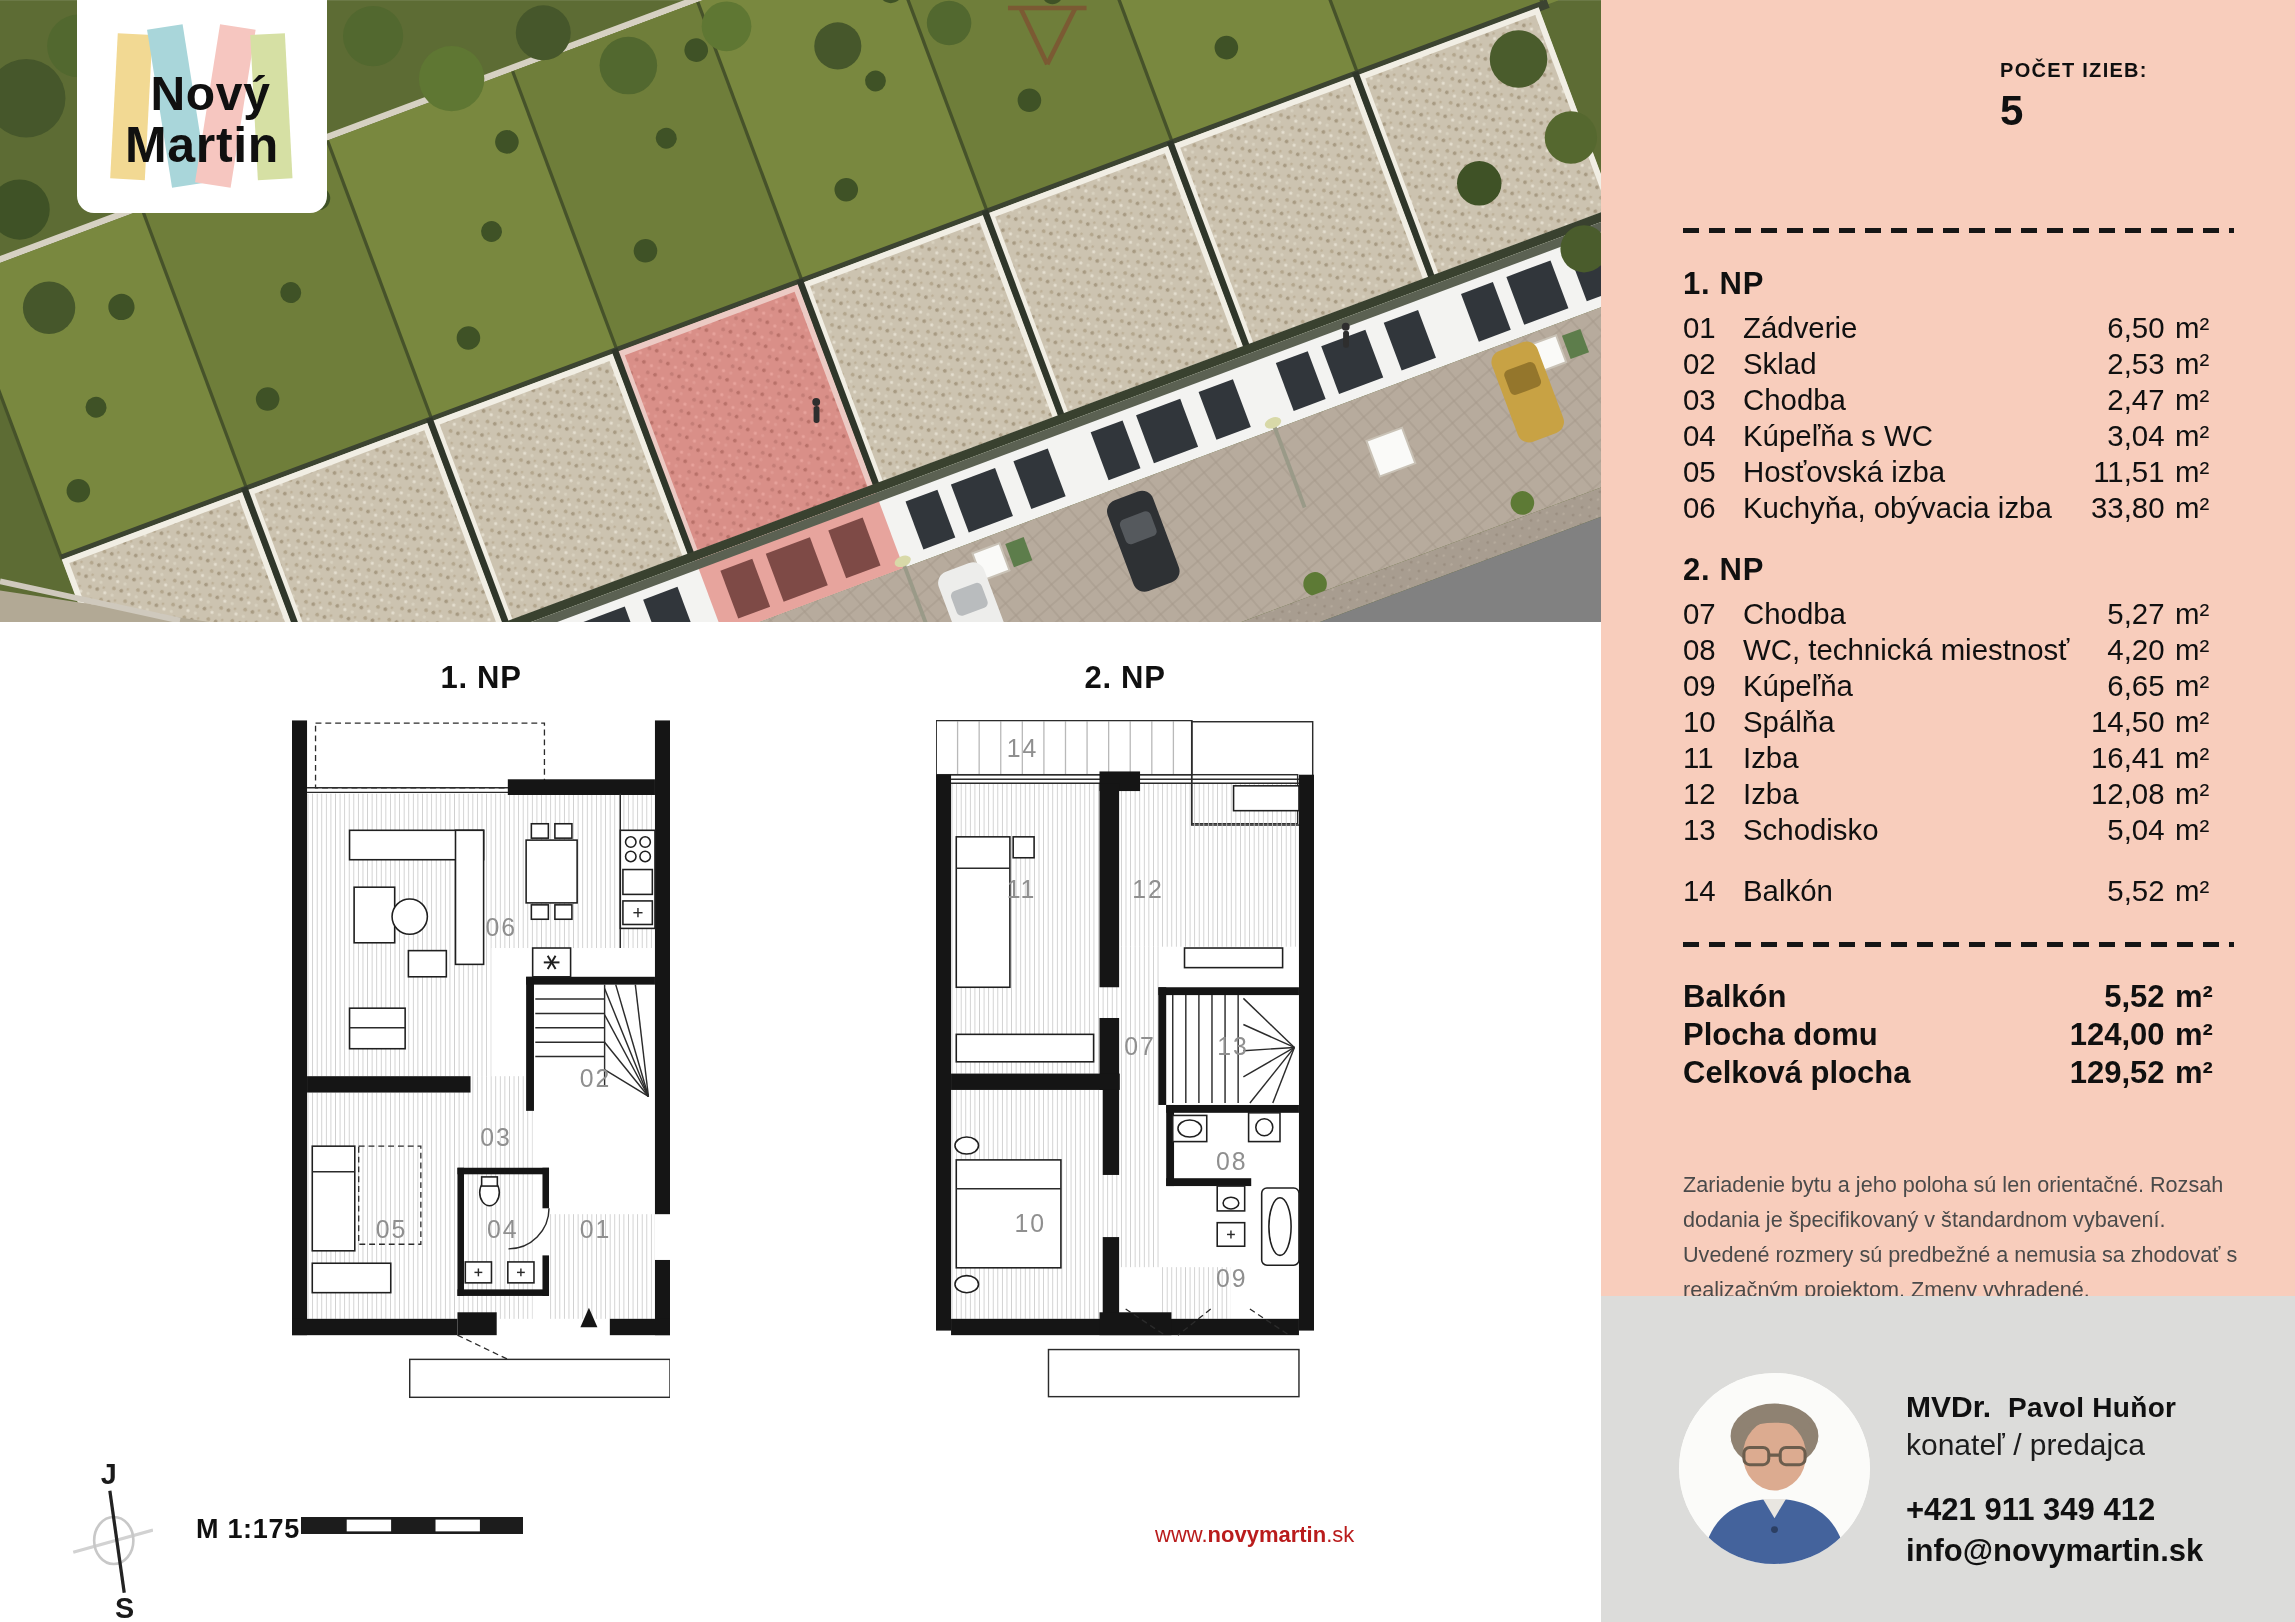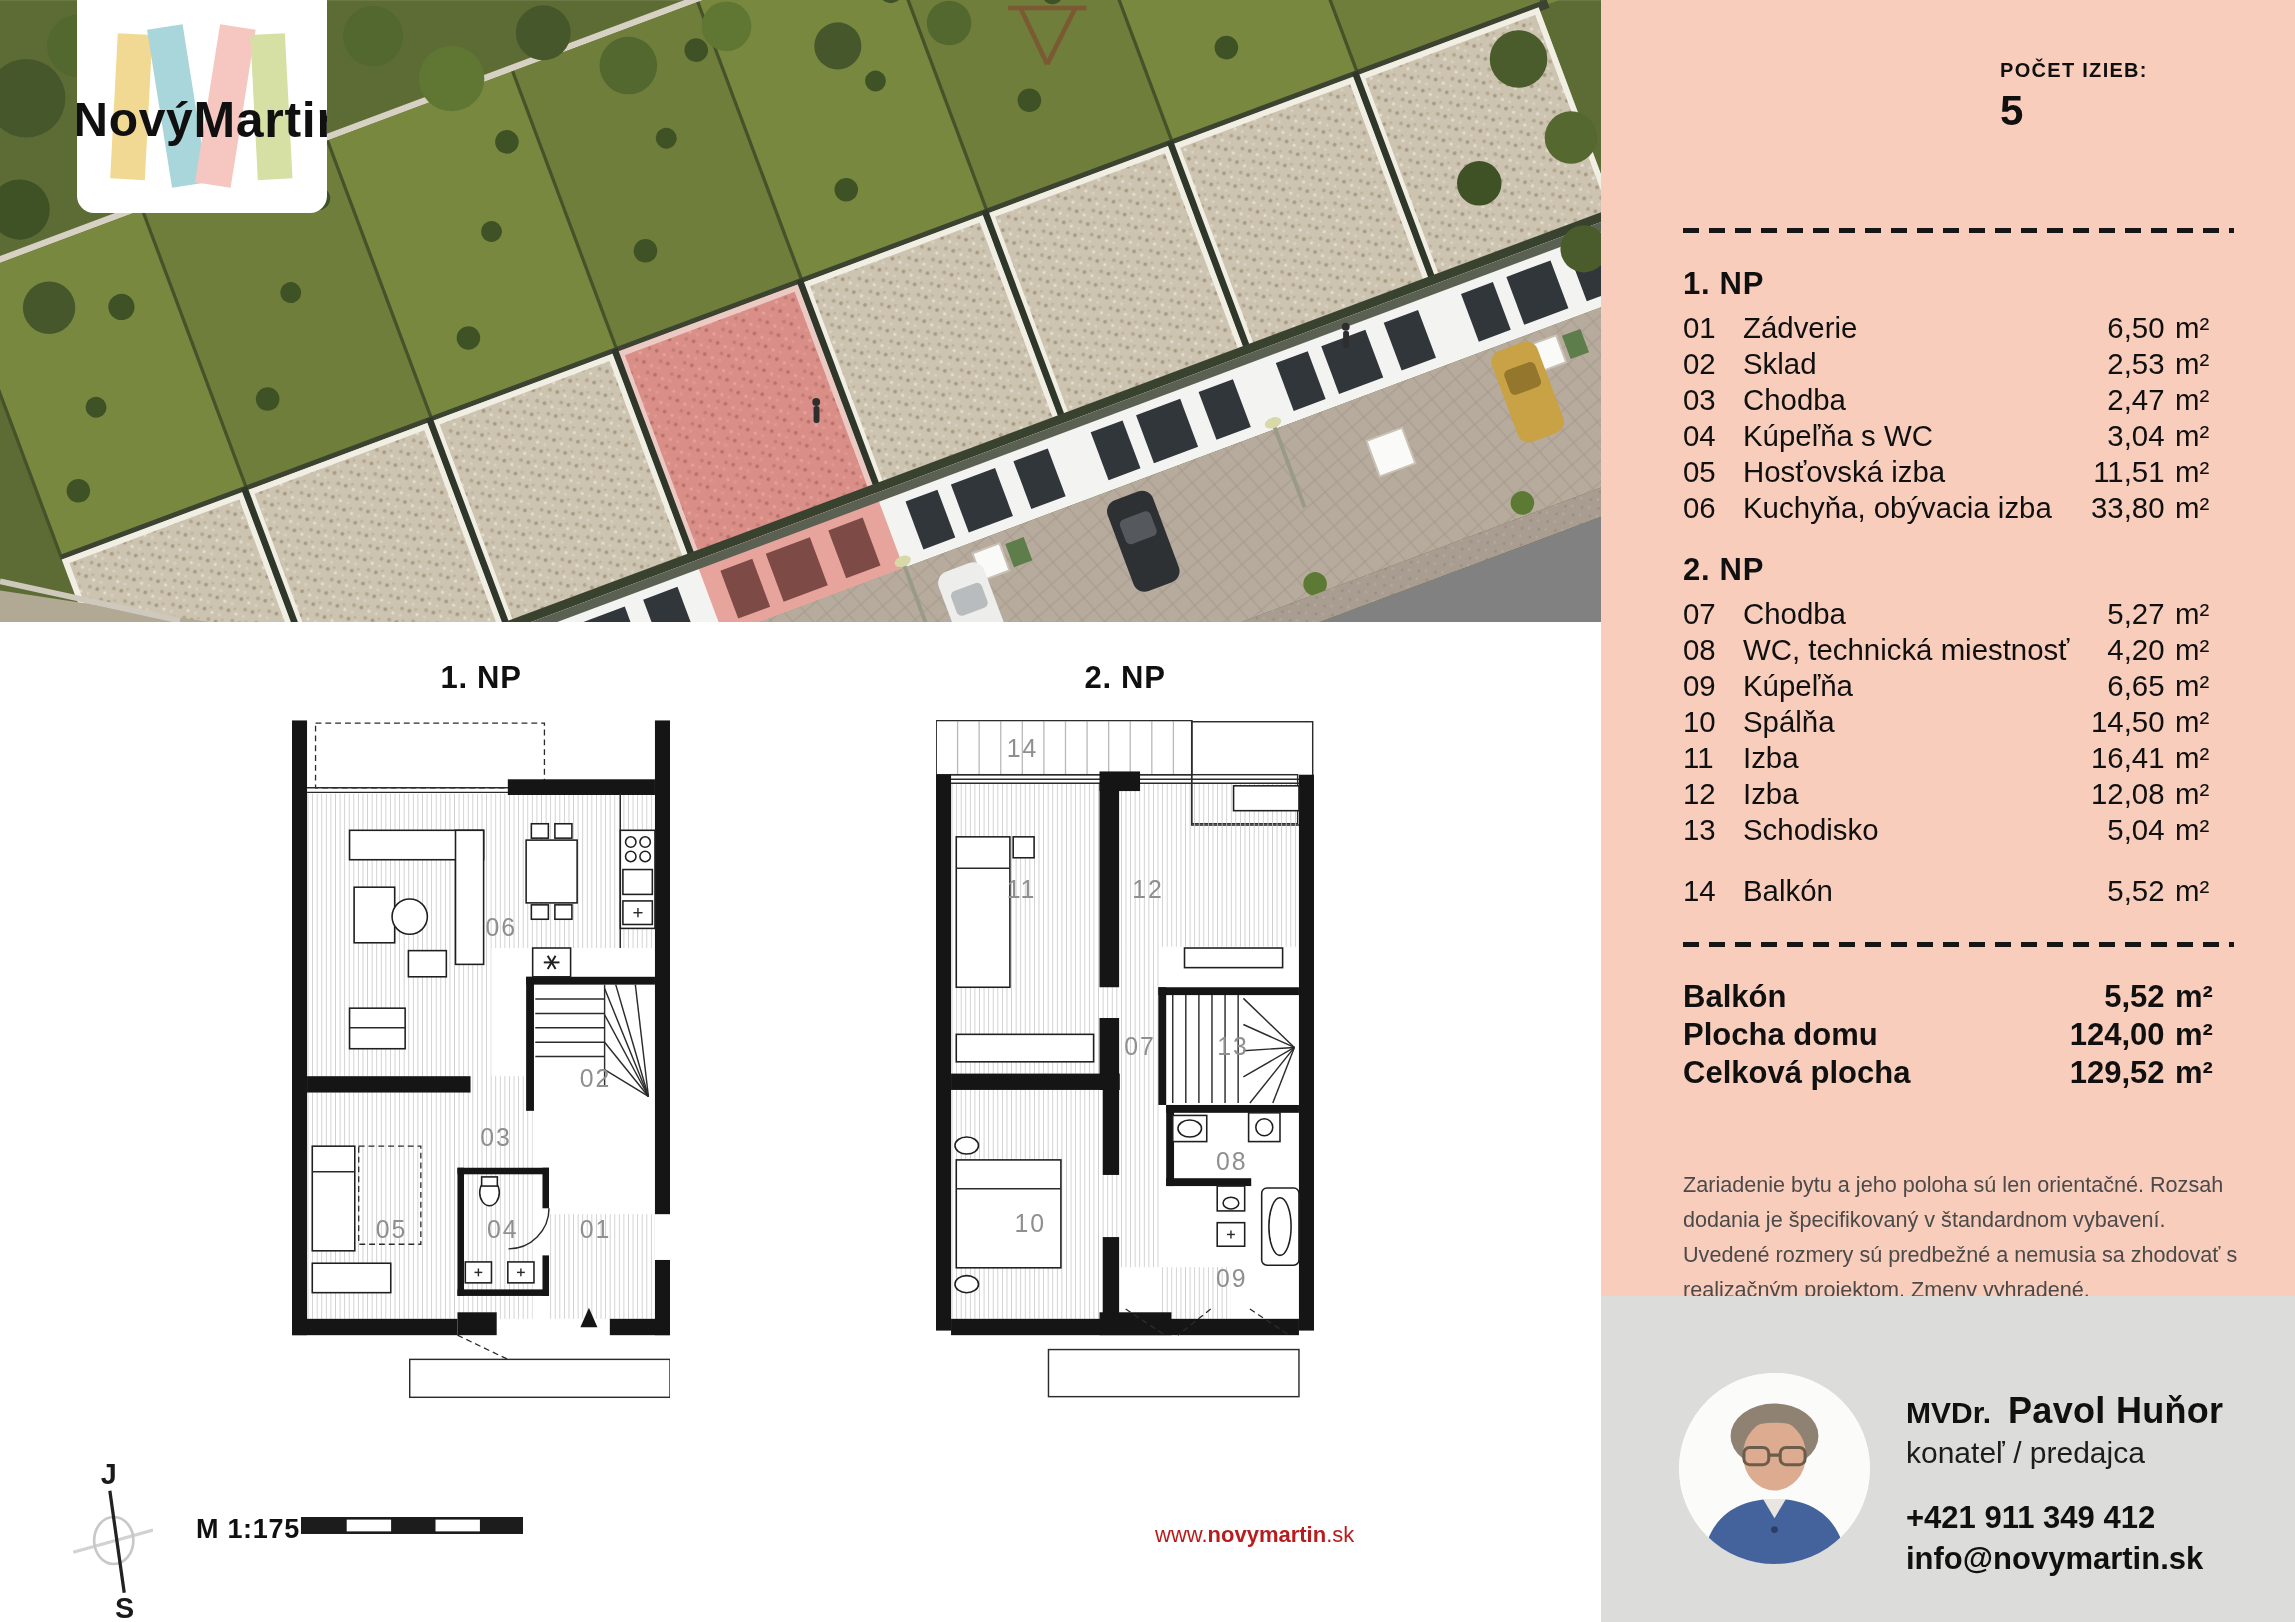--- a/index.html
+++ b/index.html
@@ -6,21 +6,21 @@
   #canvas{position:relative;width:2295px;height:1623px;overflow:hidden;background:#ffffff;
           font-family:"Liberation Sans", sans-serif;color:#101010;}
 
   
   #render{position:absolute;left:0;top:0;}
 
   
   .logo-card{position:absolute;left:77px;top:0;width:250px;height:213px;background:#ffffff;
              border-radius:0 0 17px 17px;overflow:hidden;}
   .logo-card svg{position:absolute;left:25px;top:23.6px;}
-  .logo-text{position:absolute;inset:0;display:flex;align-items:center;
+  .logo-text{position:absolute;inset:0;display:flex;flex-direction:column;align-items:center;
              justify-content:center;padding-top:27px;}
   .logo-text .l1{font-size:48px;font-weight:800;letter-spacing:0.7px;line-height:1.05;margin-left:17px;}
   .logo-text .l2{font-size:50px;font-weight:800;letter-spacing:0.7px;line-height:1.05;}
 
   
   .panel{position:absolute;left:1601px;top:0;width:695px;height:1296px;background:#f8cdbc;}
   .panel .head{position:absolute;left:82px;top:56px;right:63px;height:144px;}
   .panel .head h1{margin:0;font-size:94px;line-height:1;font-weight:800;letter-spacing:1.3px;}
   .rooms{position:absolute;left:317px;top:2.6px;}
   .rooms .rl{font-size:20px;letter-spacing:1.3px;font-weight:700;}
@@ -43,21 +43,21 @@
   .disclaimer{position:absolute;left:82px;width:561px;top:1146px;font-size:21.6px;line-height:1.62;
               color:#4a4a4a;font-weight:400;}
 
   
   .footer{position:absolute;left:1601px;top:1296px;width:695px;height:327px;background:#dcdcda;}
   .avatar{position:absolute;left:78px;top:77px;width:191px;height:191px;border-radius:50%;
           overflow:hidden;background:#fbfbf9;}
   .agent{position:absolute;left:305px;top:94px;}
   .nameline{display:flex;align-items:baseline;gap:17px;}
   .nameline .ttl{font-size:30px;font-weight:800;}
-  .nameline .nm{font-size:36px;font-weight:800;letter-spacing:0.3px;}
+  .nameline .nm{font-size:28px;font-weight:800;letter-spacing:0.3px;}
   .agent .role{font-size:30px;margin-top:3.9px;color:#1c1c1c;}
   .agent .contact{margin-top:30px;}
   .agent .phone{font-size:31px;font-weight:800;}
   .agent .email{font-size:31px;font-weight:800;margin-top:5.2px;}
 
   
   .plan-title{position:absolute;width:378px;text-align:center;font-size:31px;font-weight:800;letter-spacing:0.7px;}
   .pt1{left:292px;top:660px;} .pt2{left:936px;top:660px;}
   .plan{position:absolute;top:720px;}
   .p1{left:292px;} .p2{left:936px;}

